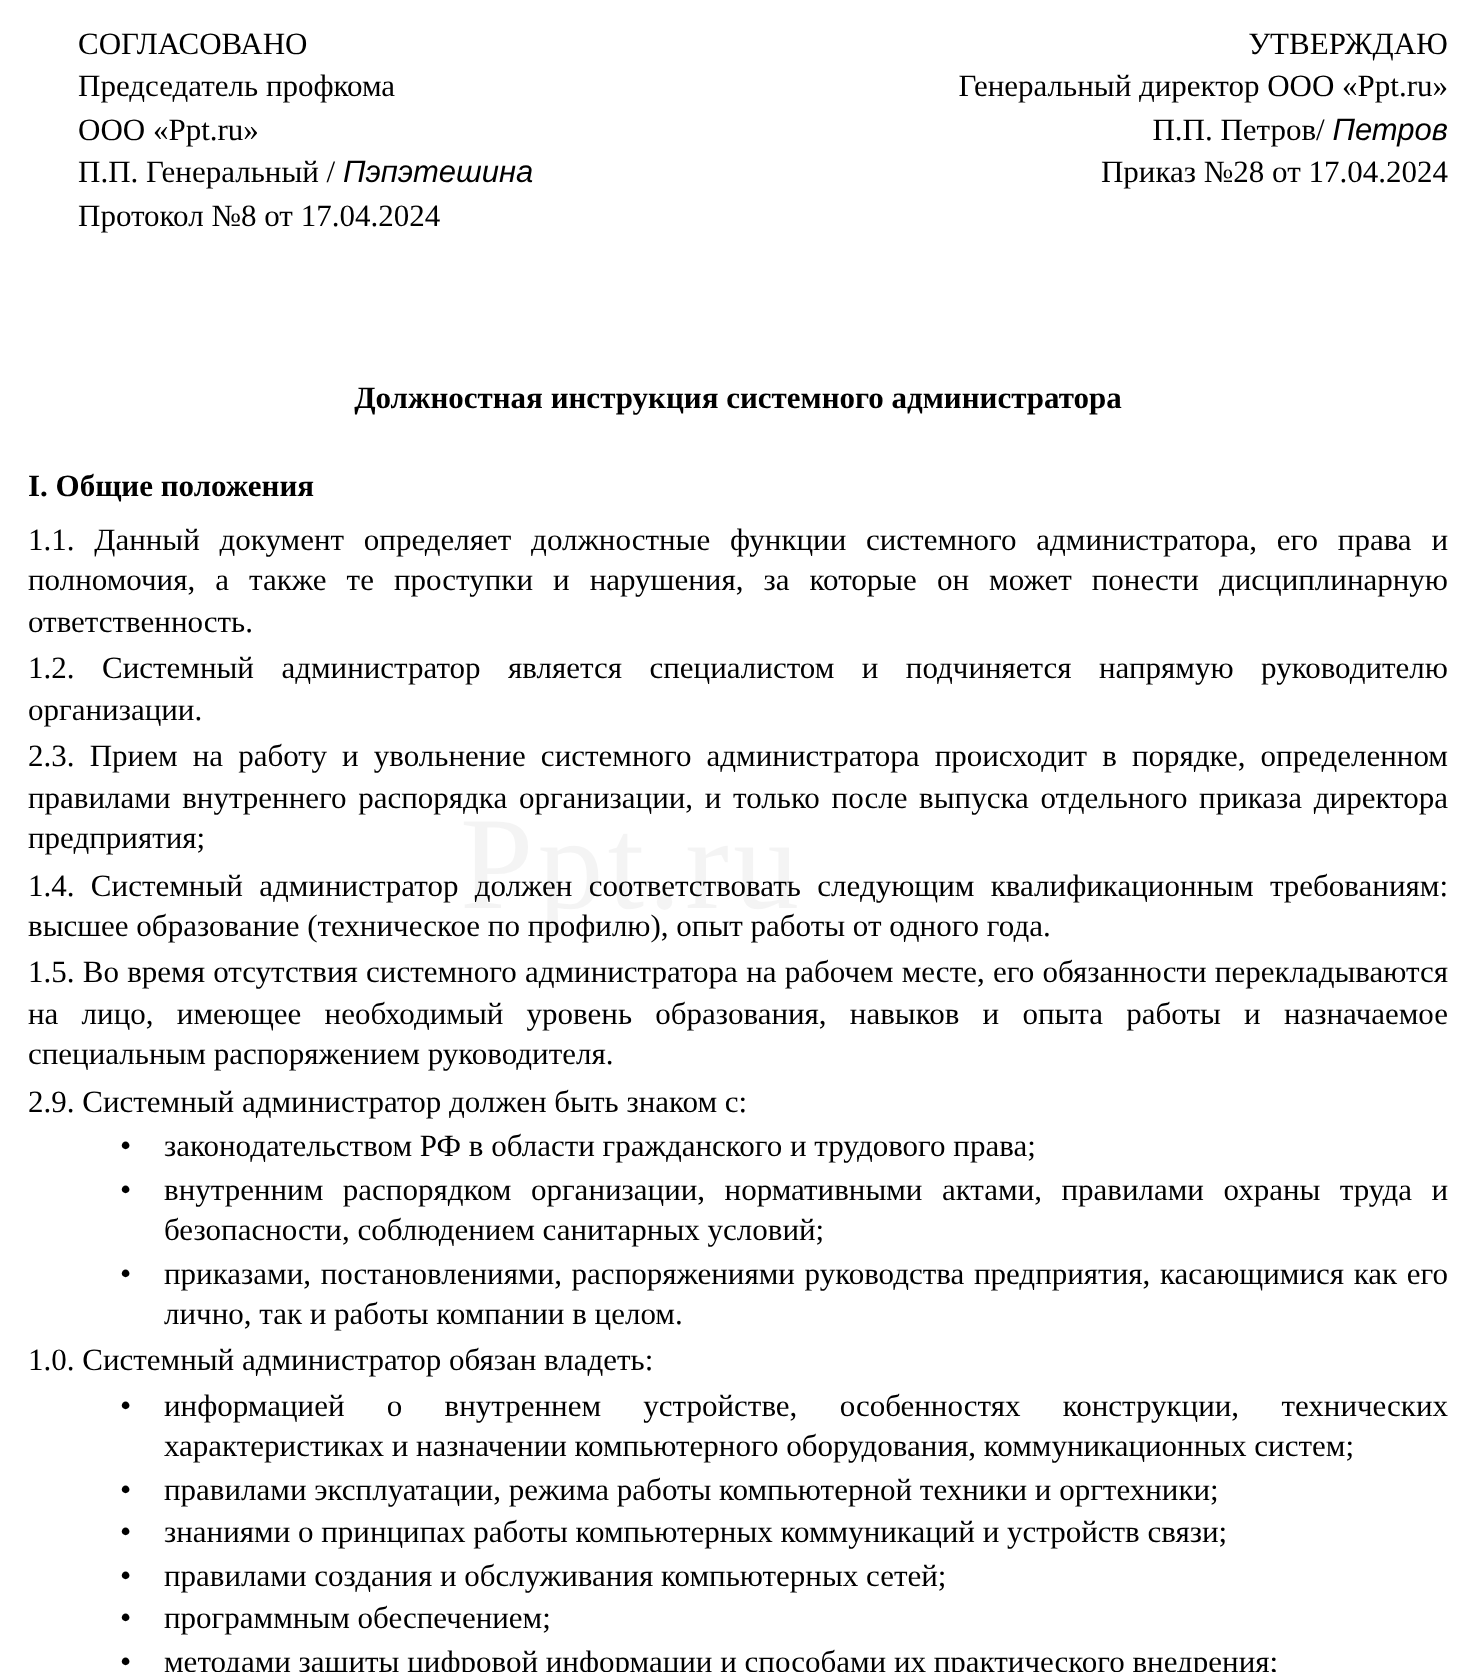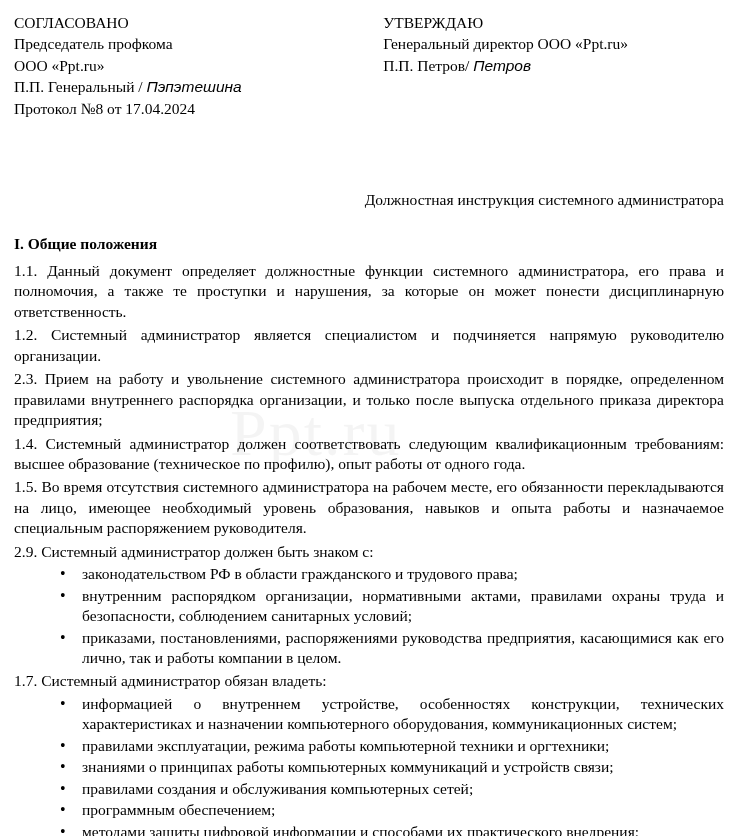--- a/index.html
+++ b/index.html
@@ -30,33 +30,35 @@
   }
   .header-block {
     display: flex;
     justify-content: space-between;
     align-items: flex-start;
     font-size: 15.5px;
     line-height: 1.38;
   }
   .hdr-col {
     width: 48%;
+    margin-left: 25px;
   }
   .hdr-col.right {
+    text-align: right;
   }
   .hdr-line {
     white-space: nowrap;
   }
   .sig-name {
     font-style: italic;
     font-family: Liberation Sans, sans-serif;
   }
   .doc-title {
-    text-align: right;
-    font-weight: normal;
+    text-align: center;
+    font-weight: bold;
     font-size: 15.5px;
     margin-top: 72px;
   }
   .section-title {
     font-weight: bold;
     font-size: 15.5px;
     margin-top: 26px;
   }
   .para {
     font-size: 15.5px;
@@ -122,20 +124,21 @@
         <div class="hdr-line">Протокол №8 от 17.04.2024</div>
       </div>
 
       <div class="hdr-col right">
         <div class="hdr-line">УТВЕРЖДАЮ</div>
         <div class="hdr-line">Генеральный директор ООО «Ppt.ru»</div>
         <div class="hdr-line">
           <span>П.П. Петров/</span>
           <span class="sig-name">Петров</span>
         </div>
+        <div class="hdr-line">Приказ №28 от 17.04.2024</div>
       </div>
 
     </div>
 
     <div class="doc-title">Должностная инструкция системного администратора</div>
 
     <div class="section-title">I. Общие положения</div>
 
     <div class="para first">1.1. Данный документ определяет должностные функции системного администратора, его права и полномочия, а также те проступки и нарушения, за которые он может понести дисциплинарную ответственность.</div>
     <div class="para">1.2. Системный администратор является специалистом и подчиняется напрямую руководителю организации.</div>
@@ -143,21 +146,21 @@
     <div class="para">1.4. Системный администратор должен соответствовать следующим квалификационным требованиям: высшее образование (техническое по профилю), опыт работы от одного года.</div>
     <div class="para">1.5. Во время отсутствия системного администратора на рабочем месте, его обязанности перекладываются на лицо, имеющее необходимый уровень образования, навыков и опыта работы и назначаемое специальным распоряжением руководителя.</div>
 
     <div class="para">2.9. Системный администратор должен быть знаком с:</div>
     <ul class="bullets">
       <li>законодательством РФ в области гражданского и трудового права;</li>
       <li>внутренним распорядком организации, нормативными актами, правилами охраны труда и безопасности, соблюдением санитарных условий;</li>
       <li>приказами, постановлениями, распоряжениями руководства предприятия, касающимися как его лично, так и работы компании в целом.</li>
     </ul>
 
-    <div class="para">1.7. Системный администратор обязан владеть:</div>
+    <div class="para">1.0. Системный администратор обязан владеть:</div>
     <ul class="bullets">
       <li>информацией о внутреннем устройстве, особенностях конструкции, технических характеристиках и назначении компьютерного оборудования, коммуникационных систем;</li>
       <li>правилами эксплуатации, режима работы компьютерной техники и оргтехники;</li>
       <li>знаниями о принципах работы компьютерных коммуникаций и устройств связи;</li>
       <li>правилами создания и обслуживания компьютерных сетей;</li>
       <li>программным обеспечением;</li>
       <li>методами защиты цифровой информации и способами их практического внедрения;</li>
 
     </ul>
 

